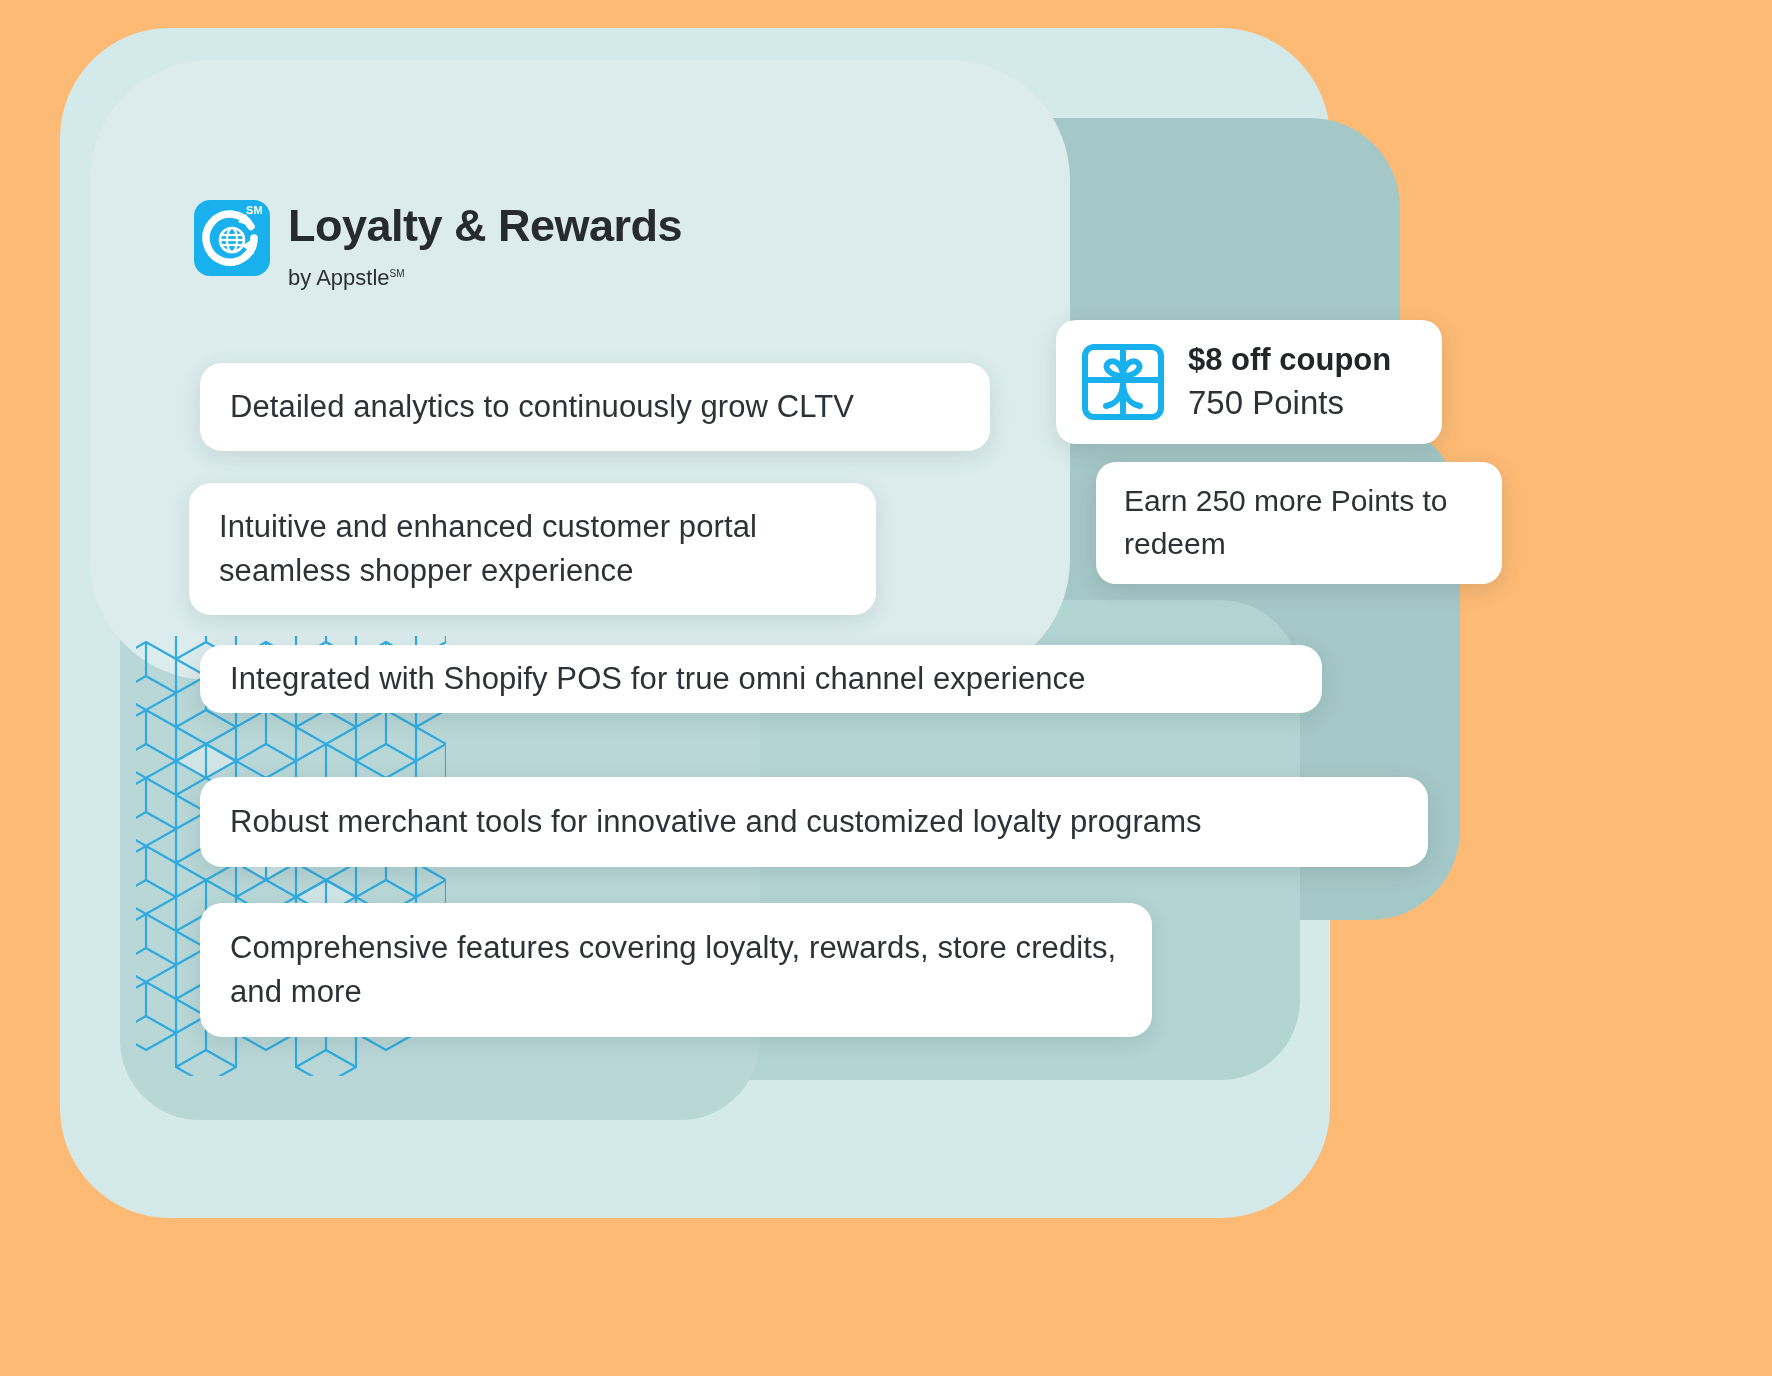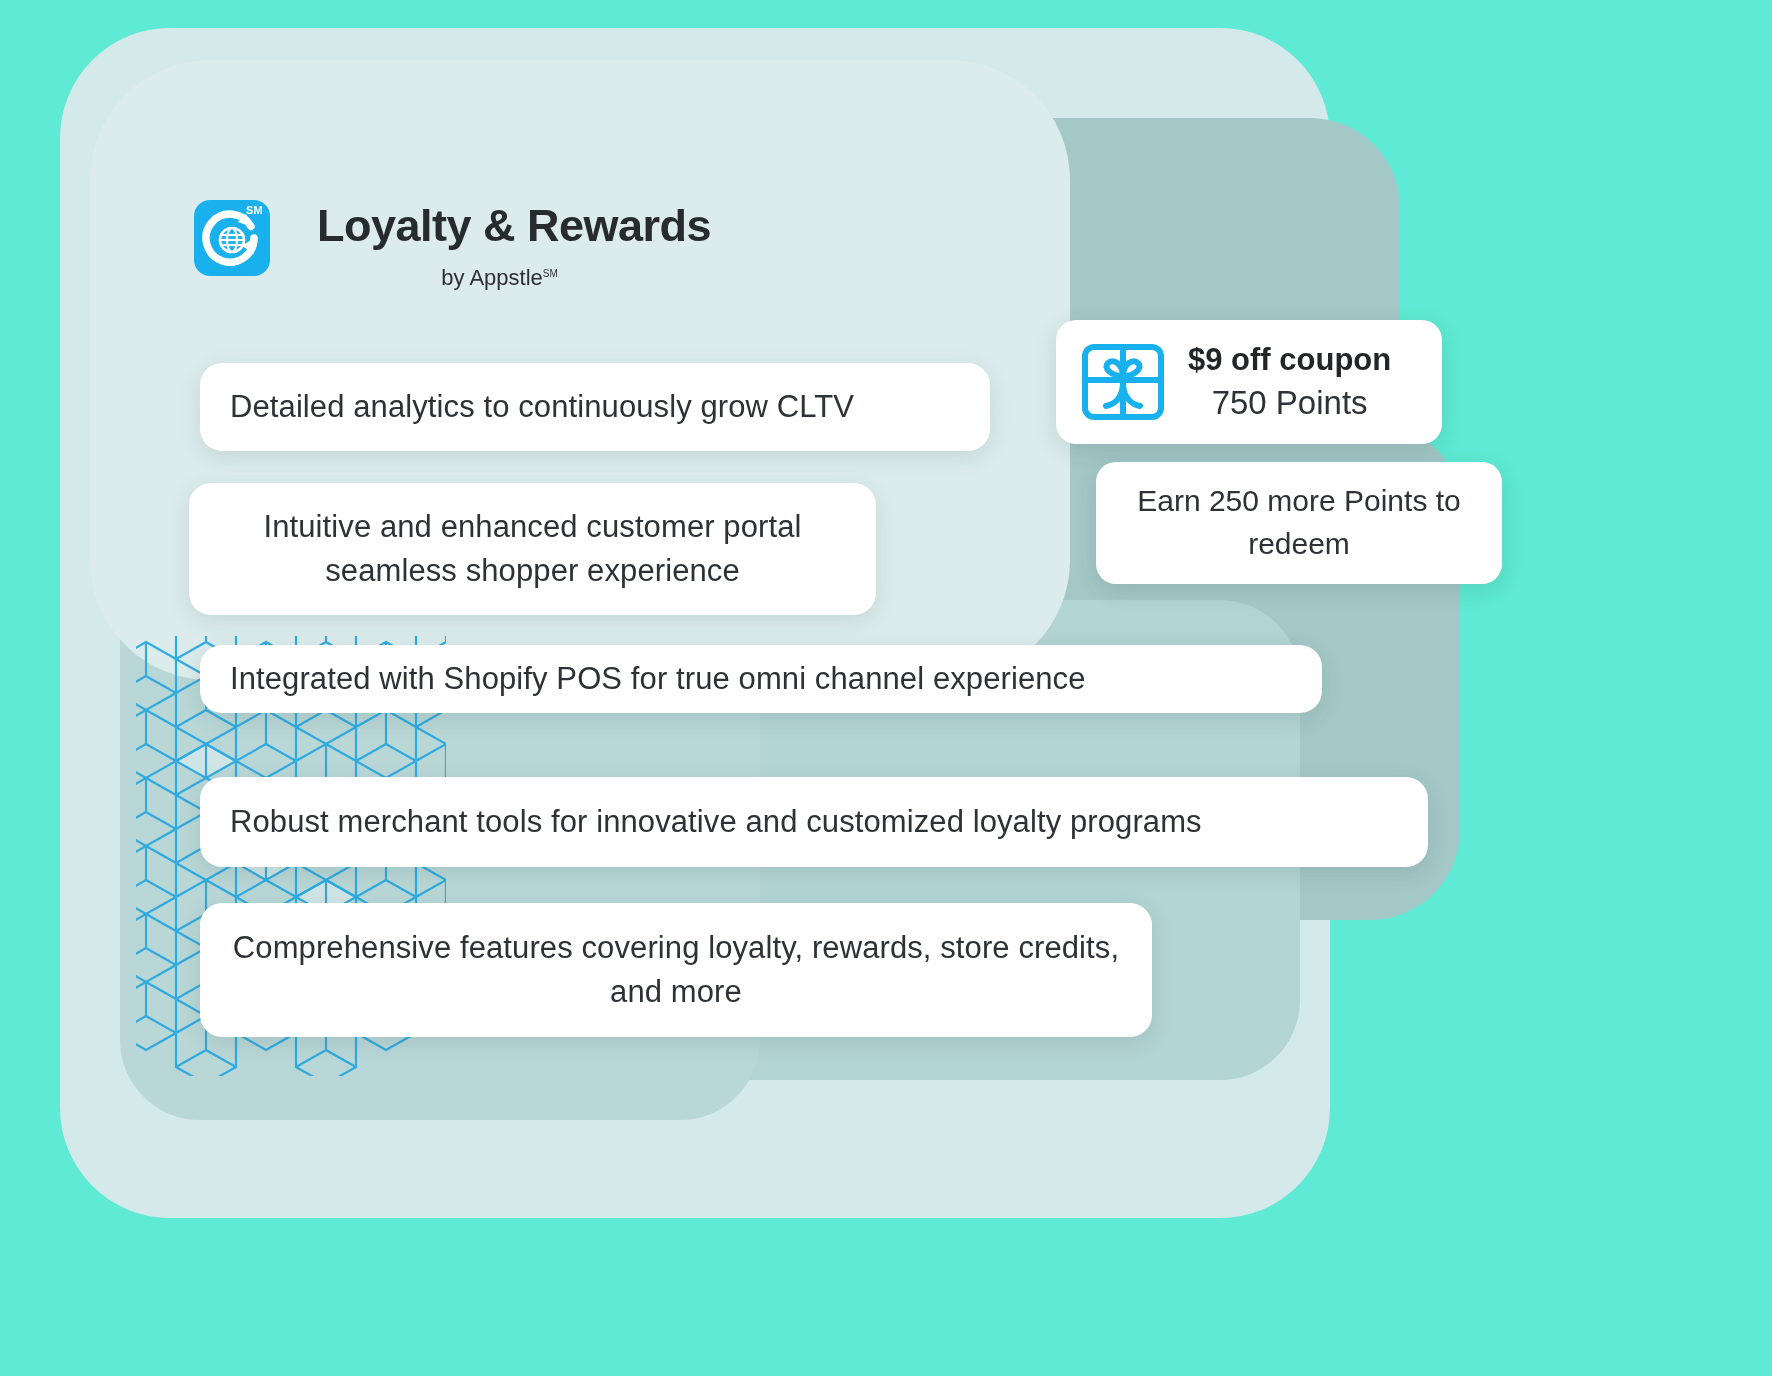--- a/index.html
+++ b/index.html
@@ -11,22 +11,21 @@
     width: 1772px;
     height: 1376px;
     font-family: "Liberation Sans", sans-serif;
     overflow: hidden;
   }
 
   #stage {
     position: relative;
     width: 1772px;
     height: 1376px;
-    background: #5eead4;
-    text-align: center;
+    background: #fdba74;
   }
 
   
   .blob {
     position: absolute;
     background: #cfe6e6;
   }
   .blob-main {
     left: 60px;  top: 28px;
     width: 1270px; height: 1190px;
@@ -109,21 +108,20 @@
     letter-spacing: .3px;
   }
   .logo-text { padding-top: 2px; }
   .brand-title {
     font-size: 45px;
     font-weight: bold;
     color: #282b2e;
     line-height: 1.05;
     letter-spacing: -0.5px;
     white-space: nowrap;
-    margin-left: 29px;
   }
   .brand-sub {
     font-size: 22px;
     color: #2c2f33;
     margin-top: 16px;
     white-space: nowrap;
   }
   .brand-sub sup { font-size: 10px; }
 
   
@@ -391,21 +389,21 @@
         <rect x="5" y="5" width="76" height="70" rx="9" ry="9" fill="none" stroke="#19b1ed" stroke-width="6"></rect>
         <line x1="5" y1="38" x2="81" y2="38" stroke="#19b1ed" stroke-width="6"></line>
         <line x1="43" y1="5" x2="43" y2="75" stroke="#19b1ed" stroke-width="6"></line>
         <path d="M43,34 C43,22 33,16 28,21 C23,26 31,34 43,34 Z" fill="none" stroke="#19b1ed" stroke-width="6" stroke-linejoin="round"></path>
         <path d="M43,34 C43,22 53,16 58,21 C63,26 55,34 43,34 Z" fill="none" stroke="#19b1ed" stroke-width="6" stroke-linejoin="round"></path>
         <path d="M43,40 C43,54 36,62 26,64" fill="none" stroke="#19b1ed" stroke-width="6" stroke-linecap="round"></path>
         <path d="M43,40 C43,54 50,62 60,64" fill="none" stroke="#19b1ed" stroke-width="6" stroke-linecap="round"></path>
       </svg>
     </div>
     <div class="coupon-text">
-      <div class="coupon-title">$9 off coupon</div>
+      <div class="coupon-title">$8 off coupon</div>
       <div class="coupon-points">750 Points</div>
     </div>
   </div>
 
   <div class="reward-card" id="earn-card">
     <div class="earn-text">Earn 250 more Points to redeem</div>
   </div>
 
 </div>
 

